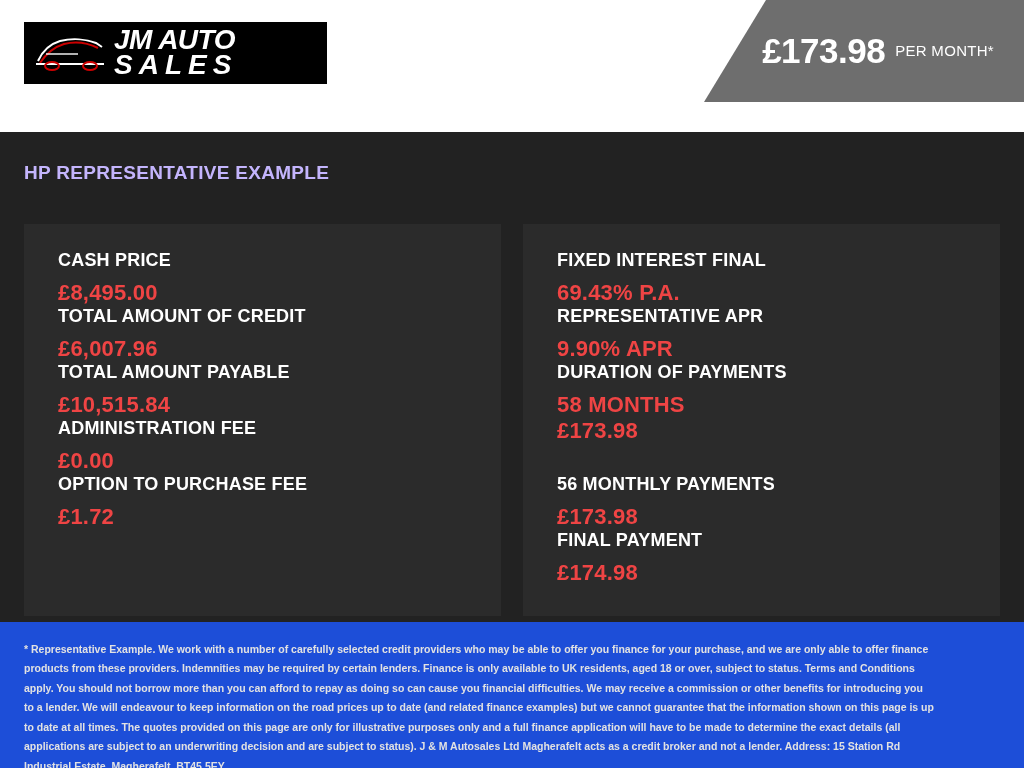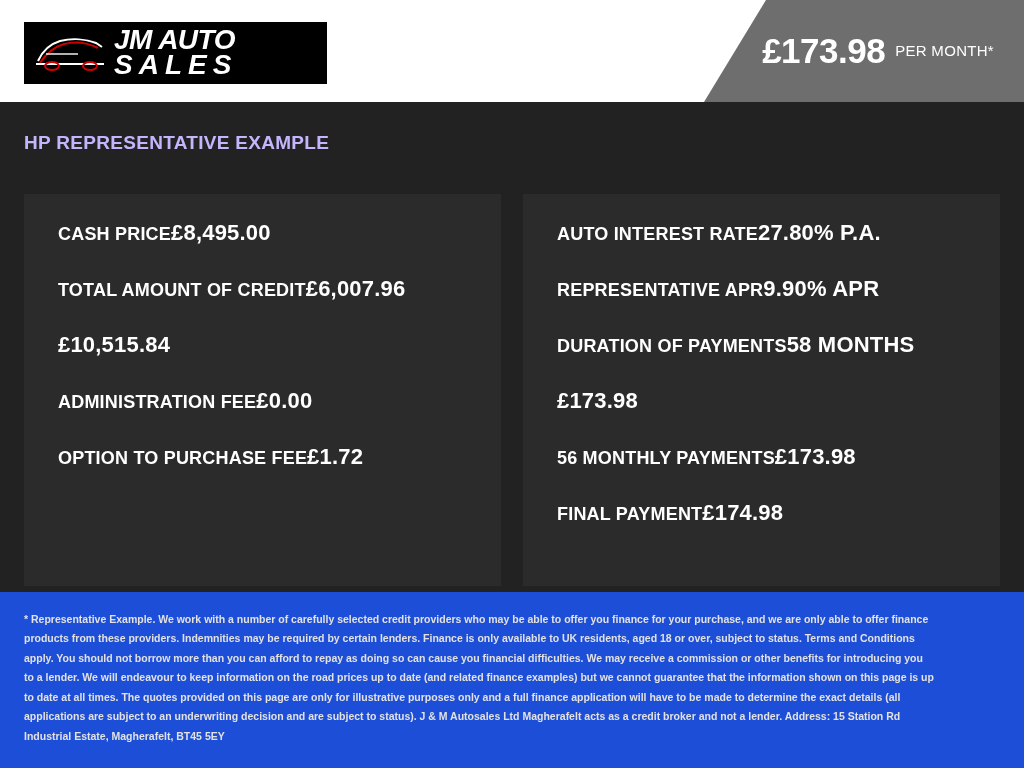--- a/index.html
+++ b/index.html
@@ -14,21 +14,21 @@
     position: relative;
     width: 1024px;
     height: 768px;
     background: #1e1e1e;
   }
 
   
   .header {
     position: relative;
     width: 1024px;
-    height: 102px;
+    height: 132px;
     background: #ffffff;
     overflow: hidden;
   }
   .header-grey {
     position: absolute;
     top: 0;
     right: 0;
     width: 320px;
     height: 102px;
     background: #6e6e6e;
@@ -119,30 +119,32 @@
     gap: 22px;
   }
   .panel {
     flex: 1;
     background: #2b2b2b;
     padding: 26px 34px 30px 34px;
   }
   .row {
     display: flex;
     align-items: baseline;
+    justify-content: space-between;
     height: 56px;
+    flex-direction: column;
   }
   .row-label {
     color: #ffffff;
     font-size: 18px;
     font-weight: bold;
     letter-spacing: 0.2px;
   }
   .row-value {
-    color: #ffffff;
+    color: #ef4444;
     font-size: 22px;
     font-weight: bold;
     letter-spacing: 0.2px;
     text-align: right;
     white-space: nowrap;
   }
 
   
   .footer {
     background: #1d4ed8;
@@ -197,36 +199,37 @@
       <div class="panel">
         <div class="row">
           <span class="row-label">CASH PRICE</span>
           <span class="row-value">£8,495.00</span>
         </div>
         <div class="row">
           <span class="row-label">TOTAL AMOUNT OF CREDIT</span>
           <span class="row-value">£6,007.96</span>
         </div>
         <div class="row">
+          <span class="row-label">TOTAL AMOUNT PAYABLE</span>
           <span class="row-value">£10,515.84</span>
         </div>
         <div class="row">
           <span class="row-label">ADMINISTRATION FEE</span>
           <span class="row-value">£0.00</span>
         </div>
         <div class="row">
           <span class="row-label">OPTION TO PURCHASE FEE</span>
           <span class="row-value">£1.72</span>
         </div>
       </div>
 
       <div class="panel">
         <div class="row">
-          <span class="row-label">AUTO INTEREST RATE</span>
-          <span class="row-value">27.80% P.A.</span>
+          <span class="row-label">FIXED INTEREST FINAL</span>
+          <span class="row-value">69.43% P.A.</span>
         </div>
         <div class="row">
           <span class="row-label">REPRESENTATIVE APR</span>
           <span class="row-value">9.90% APR</span>
         </div>
         <div class="row">
           <span class="row-label">DURATION OF PAYMENTS</span>
           <span class="row-value">58 MONTHS</span>
         </div>
         <div class="row">

